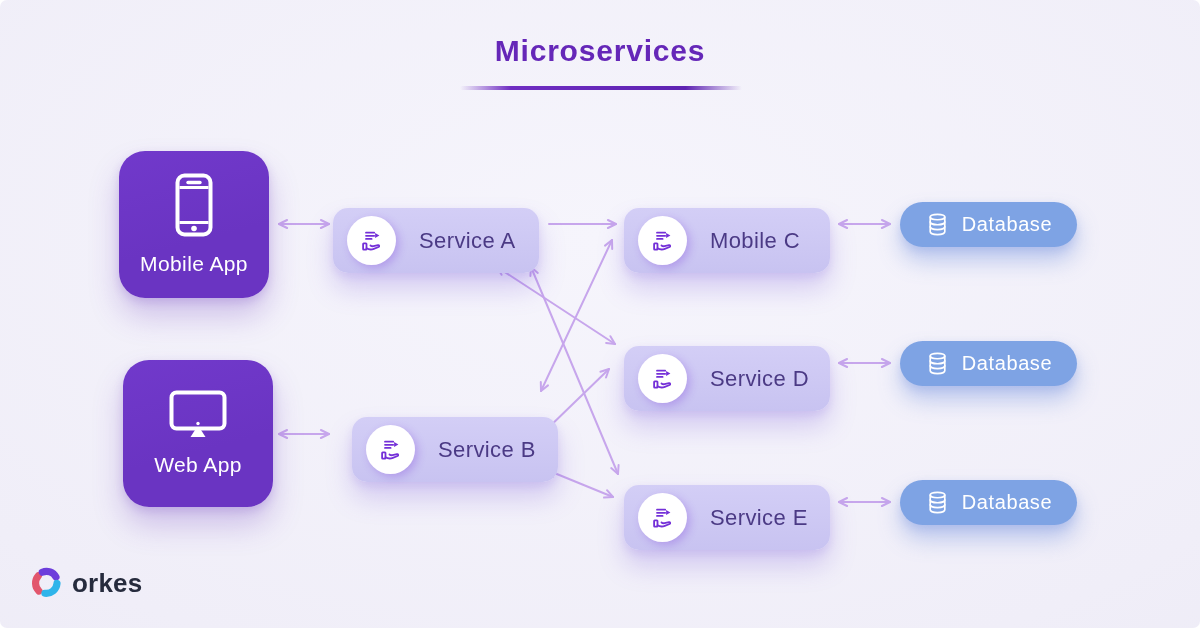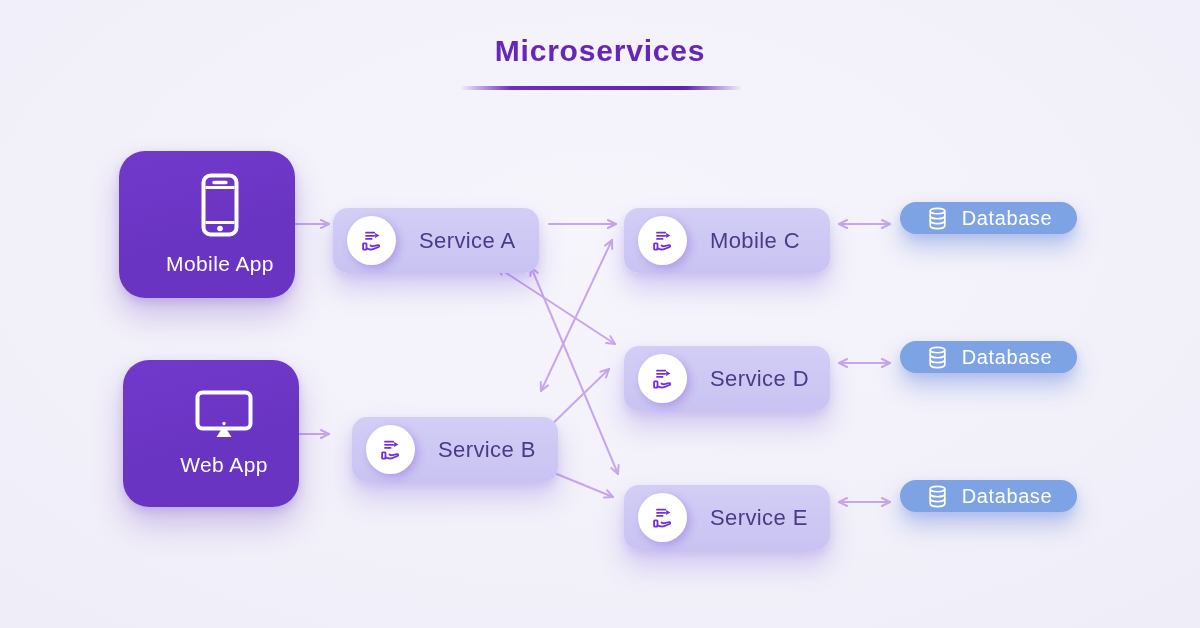--- a/index.html
+++ b/index.html
@@ -1,35 +1,36 @@
 <!DOCTYPE html>
 <html style="--accent-purple: #6a34c2; --title-purple: #6527b8; --service-fill: #c8c3f1; --service-text: #4b3a85; --database-fill: #7ea3e4; --icon-purple: #7430d8; --arrow: #c7a6ec; --logo-purple: #6d3ddb; --logo-red: #e2566d; --logo-blue: #2fb4ea;"><head>
 <meta charset="utf-8">
 <style>
   html,body{margin:0;padding:0;}
   body{width:1200px;height:628px;font-family:"Liberation Sans",sans-serif;}
   .canvas{
     position:relative;width:1200px;height:628px;overflow:hidden;
     background:radial-gradient(120% 130% at 50% 38%, #f6f5fc 0%, #f0eef8 55%, #e9e7f3 100%);
+    border-radius:7px;
   }
   
   .title{
     position:absolute;top:34px;left:0;width:100%;text-align:center;
     font-size:30px;font-weight:700;letter-spacing:.8px;color:var(--title-purple,#6527b8);
   }
   .title-underline{
     position:absolute;top:86px;left:460px;width:282px;height:4px;border-radius:3px;
     background:linear-gradient(90deg, rgba(101,39,184,0) 0%, #6f2dc2 18%, #5e23b2 80%, rgba(101,39,184,0) 100%);
   }
   
   .app-node{
     position:absolute;width:150px;height:147px;border-radius:26px;
     background:linear-gradient(165deg,#7139cb 0%, var(--accent-purple,#6a34c2) 60%);
     box-shadow:0 18px 30px rgba(105,53,189,.26), 0 4px 10px rgba(105,53,189,.18);
-    display:flex;flex-direction:column;align-items:center;justify-content:center;gap:15px;color:#fff;padding-left:26px;
+    display:flex;flex-direction:column;align-items:center;justify-content:center;gap:15px;color:#fff;
   }
   .n-mobile{left:119px;top:151px}
   .n-web{left:123px;top:360px}
   .app-label{font-size:21px;font-weight:400;letter-spacing:.4px}
   
   .service-node{
     position:absolute;width:206px;height:65px;border-radius:15px;
     background:linear-gradient(180deg,#d3cef6 0%, var(--service-fill,#c8c3f1) 100%);
     box-shadow:0 16px 26px rgba(124,94,220,.26), 0 4px 8px rgba(124,94,220,.14);
     display:flex;align-items:center;padding-left:14px;gap:23px;box-sizing:border-box;margin-top:16px;
@@ -40,21 +41,21 @@
   .n-sd{left:624px;top:330px}
   .n-se{left:624px;top:469px}
   .service-icon-circle{
     width:49px;height:49px;border-radius:50%;background:#fff;flex:0 0 auto;
     box-shadow:3px 3px 9px rgba(116,48,216,.28);
     display:flex;align-items:center;justify-content:center;
   }
   .service-label{font-size:22px;color:var(--service-text,#4b3a85);letter-spacing:.4px}
   
   .db-node{
-    position:absolute;width:177px;height:32px;border-radius:23px;
+    position:absolute;width:177px;height:45px;border-radius:23px;
     background:var(--database-fill,#7ea3e4);
     box-shadow:0 14px 22px rgba(113,143,221,.42), 0 4px 8px rgba(113,143,221,.22);
     display:flex;align-items:center;justify-content:center;gap:12px;color:#fff;
   }
   .n-db1{left:900px;top:202px}
   .n-db2{left:900px;top:341px}
   .n-db3{left:900px;top:480px}
   .db-label{font-size:20px;font-weight:400;letter-spacing:.6px}
   
   .arrows{position:absolute;left:0;top:0;pointer-events:none}
@@ -246,14 +247,24 @@
       <g stroke="#fff" stroke-width="1.6" stroke-linecap="round">
         <ellipse cx="12" cy="4.8" rx="7" ry="2.6"></ellipse>
         <path d="M5 4.8v14.2c0 1.5 3.1 2.7 7 2.7s7-1.2 7-2.7V4.8"></path>
         <path d="M5 9.5c0 1.5 3.1 2.7 7 2.7s7-1.2 7-2.7"></path>
         <path d="M5 14.2c0 1.5 3.1 2.7 7 2.7s7-1.2 7-2.7"></path>
       </g>
     </svg>
     <span class="db-label">Database</span>
   </div>
 
+  <div class="logo">
+    <svg width="34" height="34" viewBox="0 0 36 36" fill="none">
+      <g stroke-linecap="round" stroke-width="7.6">
+        <path d="M9.5 26.5 A 11.5 11.5 0 0 1 8.8 10.5" stroke="var(--logo-red,#e2566d)"></path>
+        <path d="M13 6.6 A 11.5 11.5 0 0 1 27.5 11.6" stroke="var(--logo-purple,#6d3ddb)"></path>
+        <path d="M28.6 18.5 A 11.5 11.5 0 0 1 15.8 28.9" stroke="var(--logo-blue,#2fb4ea)"></path>
+      </g>
+    </svg>
+    <span class="logo-text">orkes</span>
+  </div>
 
 </div>
 
 </body></html>

